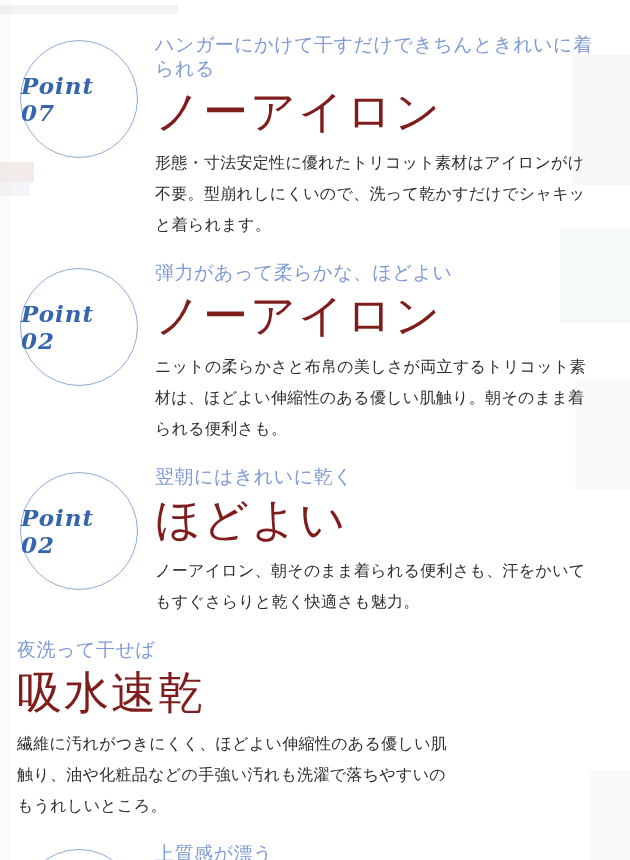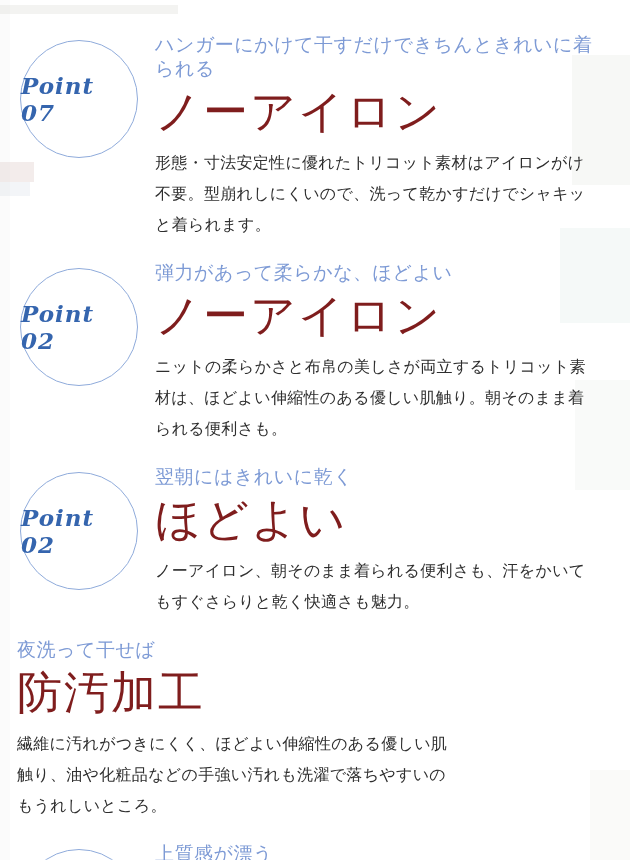--- a/index.html
+++ b/index.html
@@ -130,21 +130,21 @@
     <div class="point-content">
       <h3 class="point-heading">翌朝にはきれいに乾く</h3>
       <h2 class="point-title">ほどよい</h2>
       <p class="point-body">ノーアイロン、朝そのまま着られる便利さも、汗をかいてもすぐさらりと乾く快適さも魅力。</p>
     </div>
   </section>
 
   <section class="point-row">
     <div class="point-content">
       <h3 class="point-heading">夜洗って干せば</h3>
-      <h2 class="point-title">防汚加工</h2>
+      <h2 class="point-title">吸水速乾</h2>
       <p class="point-body">繊維に汚れがつきにくく、ほどよい伸縮性のある優しい肌触り、油や化粧品などの手強い汚れも洗濯で落ちやすいのもうれしいところ。</p>
     </div>
   </section>
 
   <section class="point-row">
     <div class="badge-circle">
       <span class="badge-text">Point 05</span>
     </div>
     <div class="point-content">
       <h3 class="point-heading">上質感が漂う</h3>

